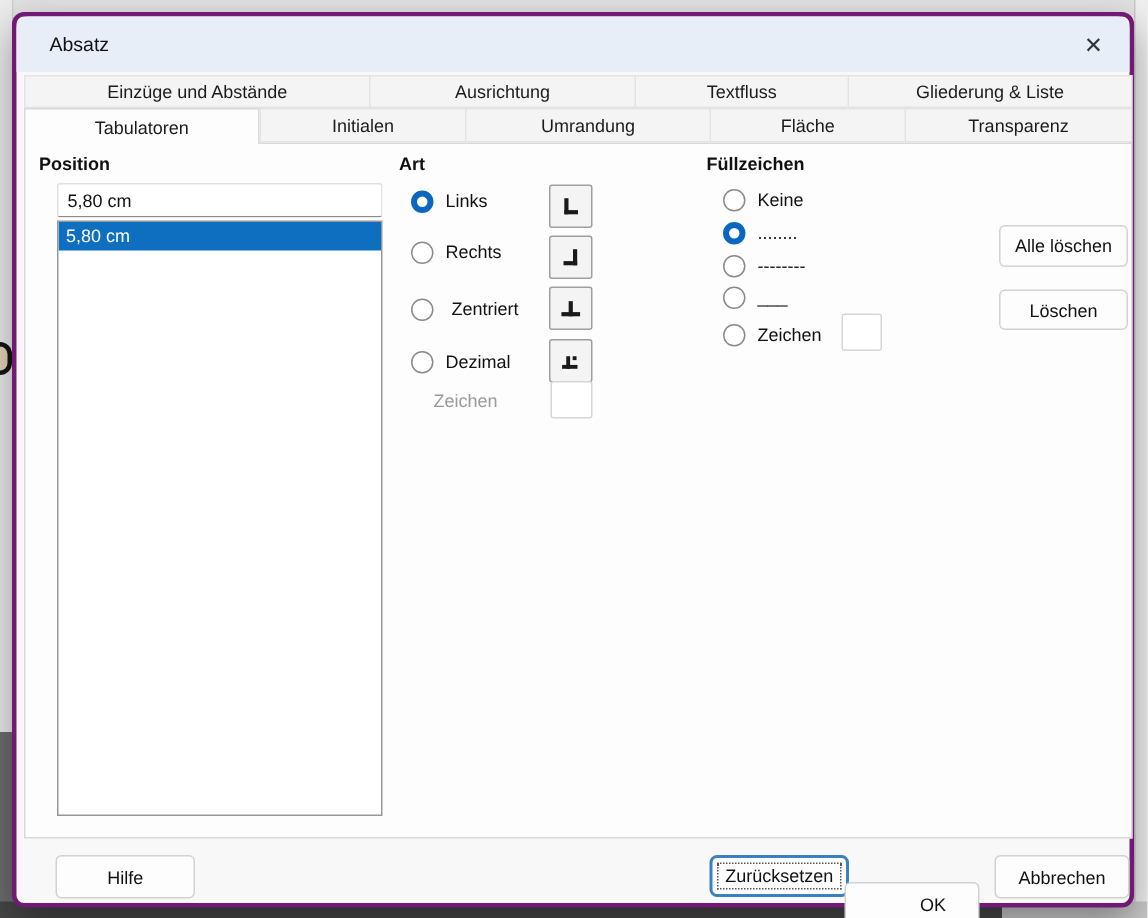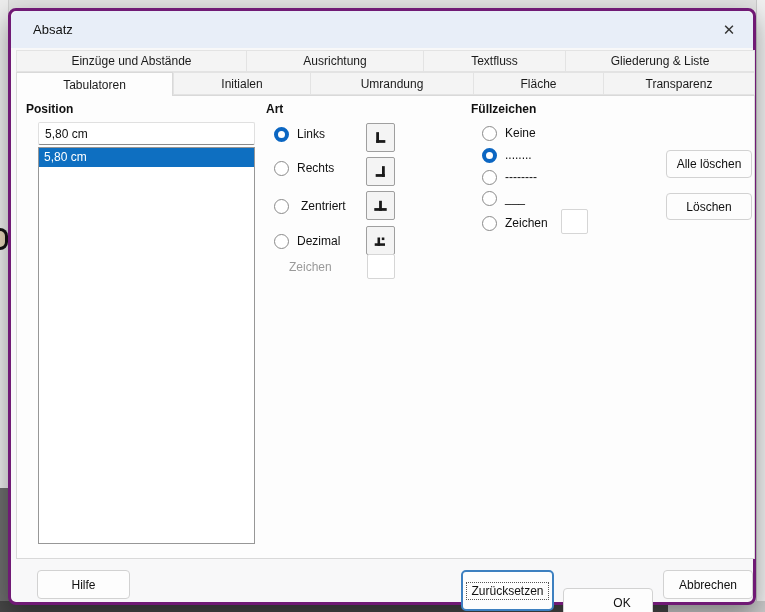--- a/index.html
+++ b/index.html
@@ -113,21 +113,21 @@
     font:12px "Liberation Sans", sans-serif; color:#111;
     display:flex; align-items:center; justify-content:center; cursor:default;
   }
   .btn.disabled { background:#f6f6f6; border-color:#e2e2e2; color:#a8a8a8; }
   .btn-neu   { left:649px; top:14px;  width:86px; height:26px; }
   .btn-alle  { left:649px; top:54px;  width:86px; height:28px; }
   .btn-loesch{ left:649px; top:97px;  width:86px; height:27px; }
 
   
   .btn-hilfe { left:26px;  top:559px; width:93px; height:29px; }
-  .btn-zur   { left:450px; top:559px; width:93px; height:41px;
+  .btn-zur   { left:462px; top:559px; width:93px; height:28px;
                border:2px solid #3d80c0; border-radius:5px; }
   .btn-zur .focus-text { border:1px dotted #555; padding:1px 4px; }
   .btn-ok    { left:552px; top:577px; width:90px; height:29px;padding-left:28px; }
   .btn-abbr  { left:652px; top:559px; width:90px; height:29px; }
 </style>
 </head>
 <body>
 
 <div class="bg-top"></div>
 <div class="bg-left"></div>

